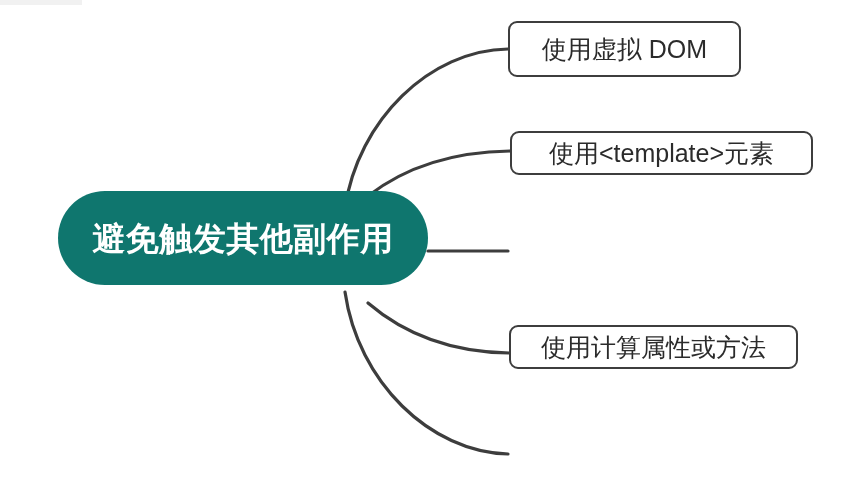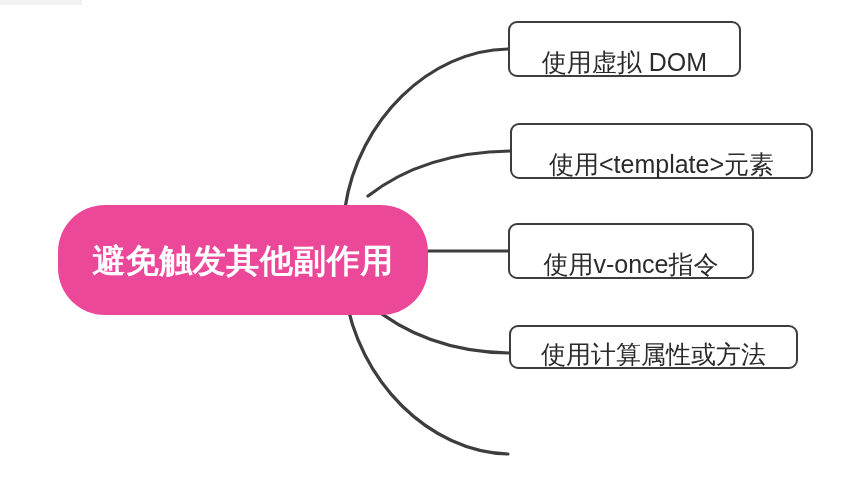--- a/index.html
+++ b/index.html
@@ -26,45 +26,45 @@
   #edges {
     position: absolute;
     left: 0;
     top: 0;
     width: 860px;
     height: 500px;
   }
   .root-node {
     position: absolute;
     left: 58px;
-    top: 205px;
+    top: 191px;
     width: 370px;
-    height: 110px;
-    background: #ec4899;
+    height: 94px;
+    background: #0f766e;
     border-radius: 47px;
     display: flex;
     align-items: center;
     justify-content: center;
     box-sizing: border-box;
   }
   .root-label {
     color: #ffffff;
     font-size: 33px;
     font-weight: bold;
     letter-spacing: 0.5px;
     line-height: 1;
     white-space: nowrap;
   }
   .child-node {
     position: absolute;
     background: #ffffff;
     border: 2px solid #3d3d3d;
     border-radius: 9px;
     display: flex;
-    align-items: flex-end;
+    align-items: center;
     justify-content: center;
     box-sizing: border-box;
   }
   .child-label {
     color: #2b2b2b;
     font-size: 25px;
     line-height: 1;
     white-space: nowrap;
   }
 </style>
@@ -86,26 +86,23 @@
   </svg>
 
   <div class="root-node">
     <span class="root-label">避免触发其他副作用</span>
   </div>
 
   <div class="child-node" style="left:508px; top:21px; width:233px; height:56px;">
     <span class="child-label">使用虚拟 DOM</span>
   </div>
 
-  <div class="child-node" style="left:510px; top:123px; width:303px; height:56px;">
+  <div class="child-node" style="left:510px; top:131px; width:303px; height:44px;">
     <span class="child-label">使用&lt;template&gt;元素</span>
   </div>
 
-  <div class="child-node" style="left:508px; top:223px; width:246px; height:56px;">
-    <span class="child-label">使用v-once指令</span>
-  </div>
 
   <div class="child-node" style="left:509px; top:325px; width:289px; height:44px;">
     <span class="child-label">使用计算属性或方法</span>
   </div>
 
 
 </div>
 
 </body></html>

